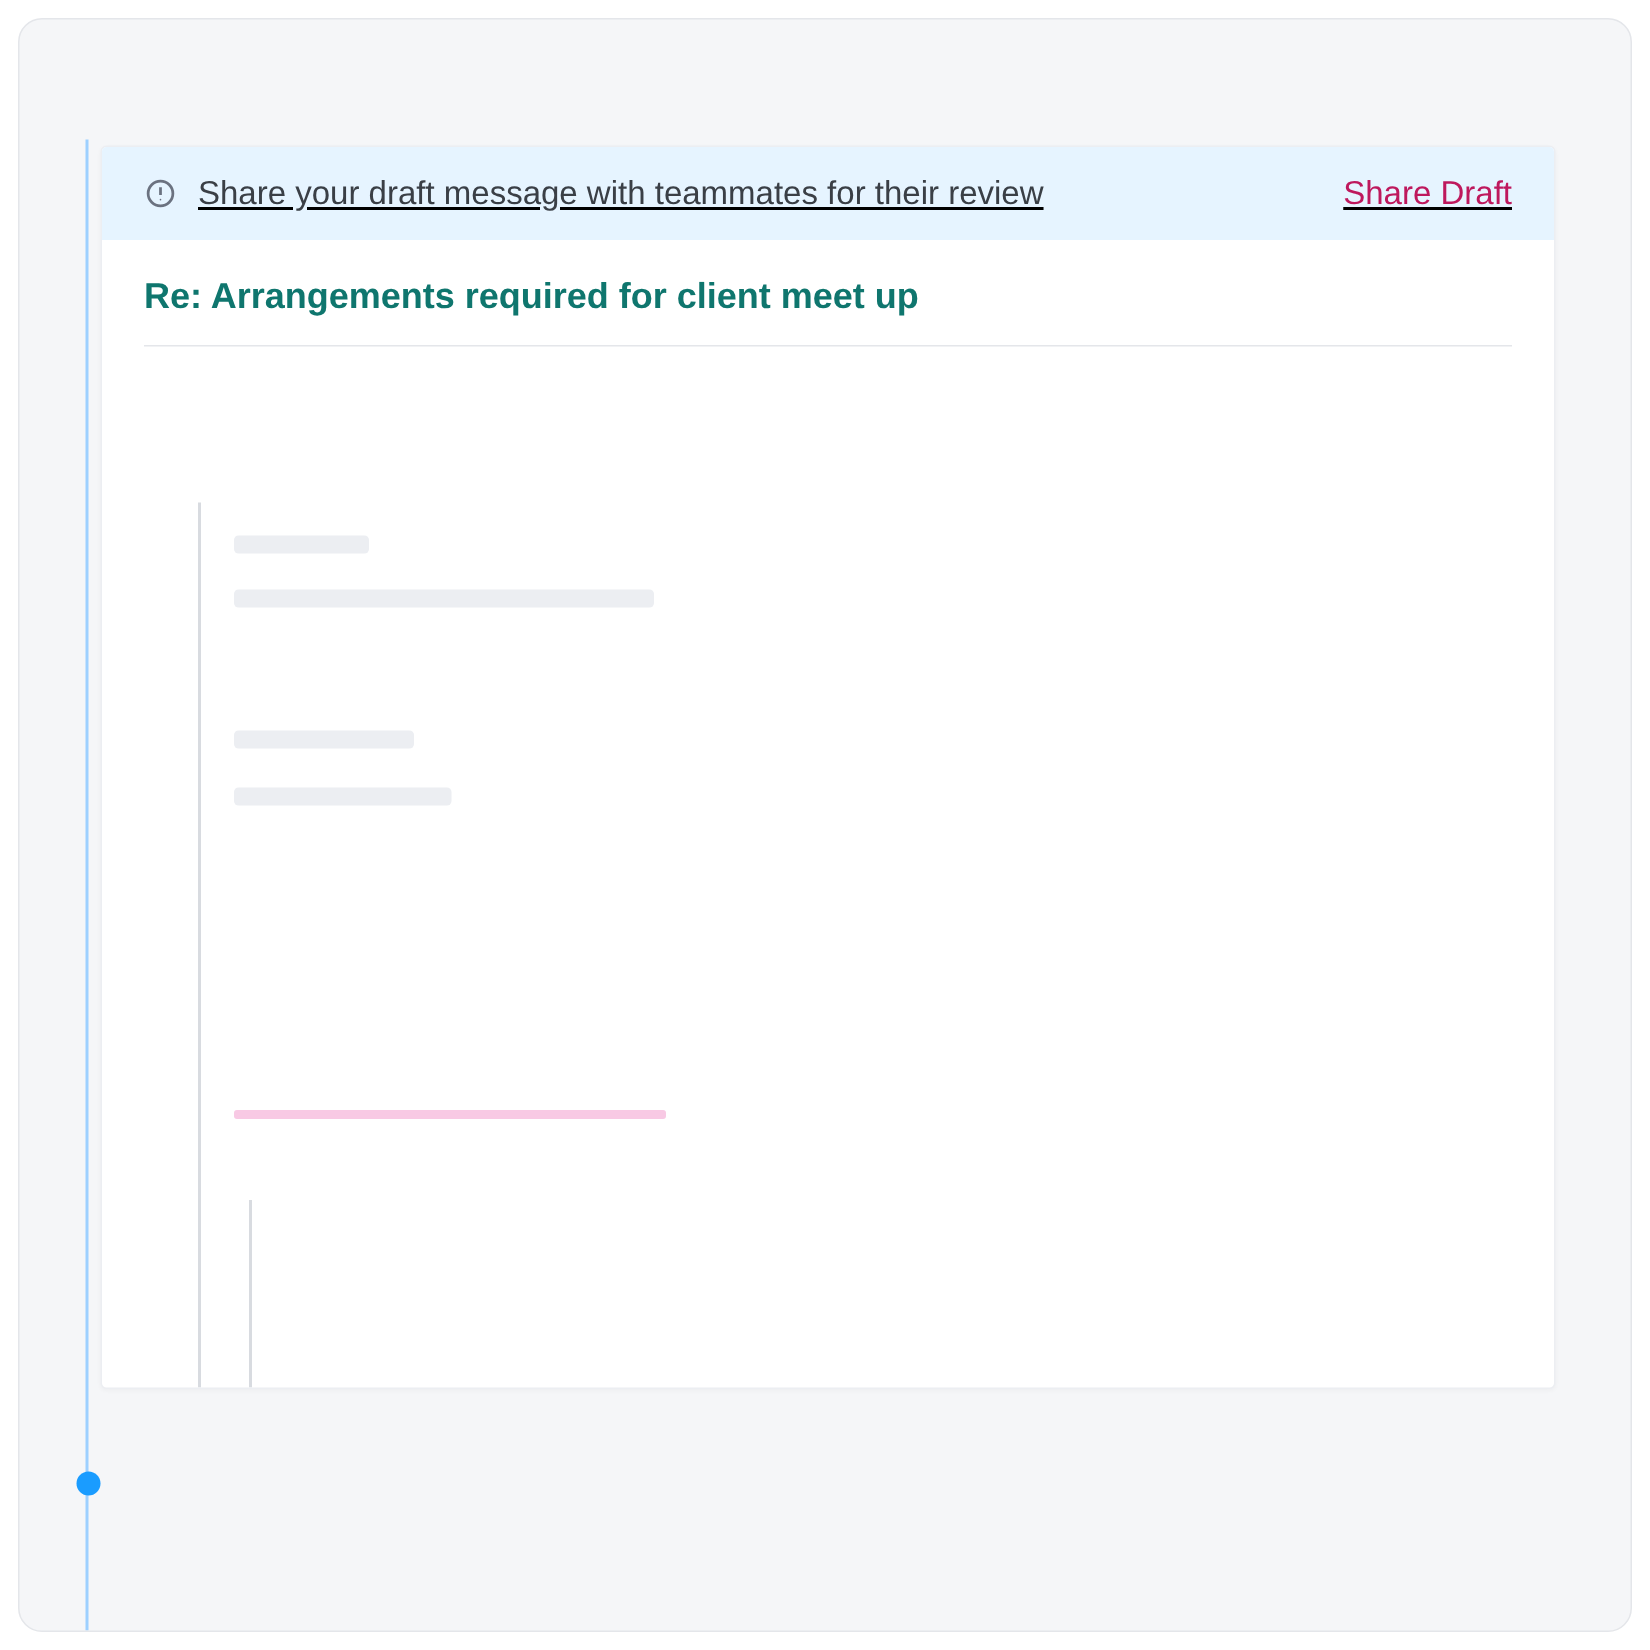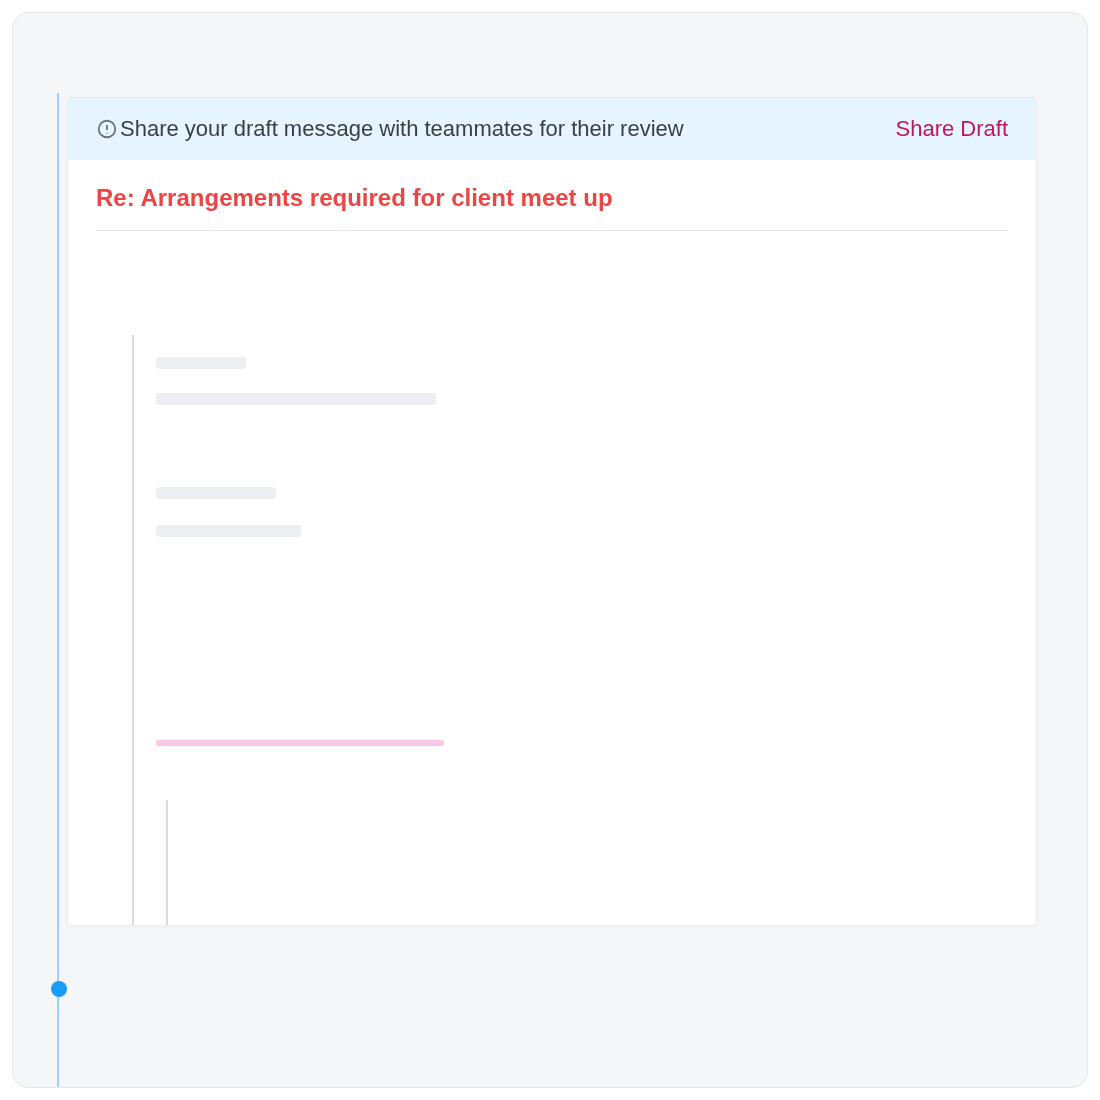--- a/index.html
+++ b/index.html
@@ -47,21 +47,22 @@
     border: 1px solid #eceef2;
     border-radius: 4px;
     box-shadow: 0 1px 3px rgba(0,0,0,0.03);
     overflow: hidden;
   }
   .banner {
     display: flex;
     align-items: center;
     background: #e6f4ff;
     padding: 18px 28px;
-    gap: 2px;
+    gap: 14px;
+    text-decoration: underline;
   }
   .banner-icon {
     width: 22px;
     height: 22px;
     flex: 0 0 auto;
   }
   .banner-text {
     flex: 1;
     font-size: 22px;
     color: #3a3f46;
@@ -72,21 +73,21 @@
     color: #be185d;
     cursor: pointer;
     white-space: nowrap;
   }
   .subject-area {
     padding: 24px 28px 14px 28px;
   }
   .subject {
     font-size: 24px;
     font-weight: 700;
-    color: #ef4444;
+    color: #0f766e;
   }
   .divider {
     height: 1px;
     background: #e4e6ea;
     margin: 18px 0 0 0;
   }
   .body-area {
     position: relative;
     height: 680px;
     padding: 0;

